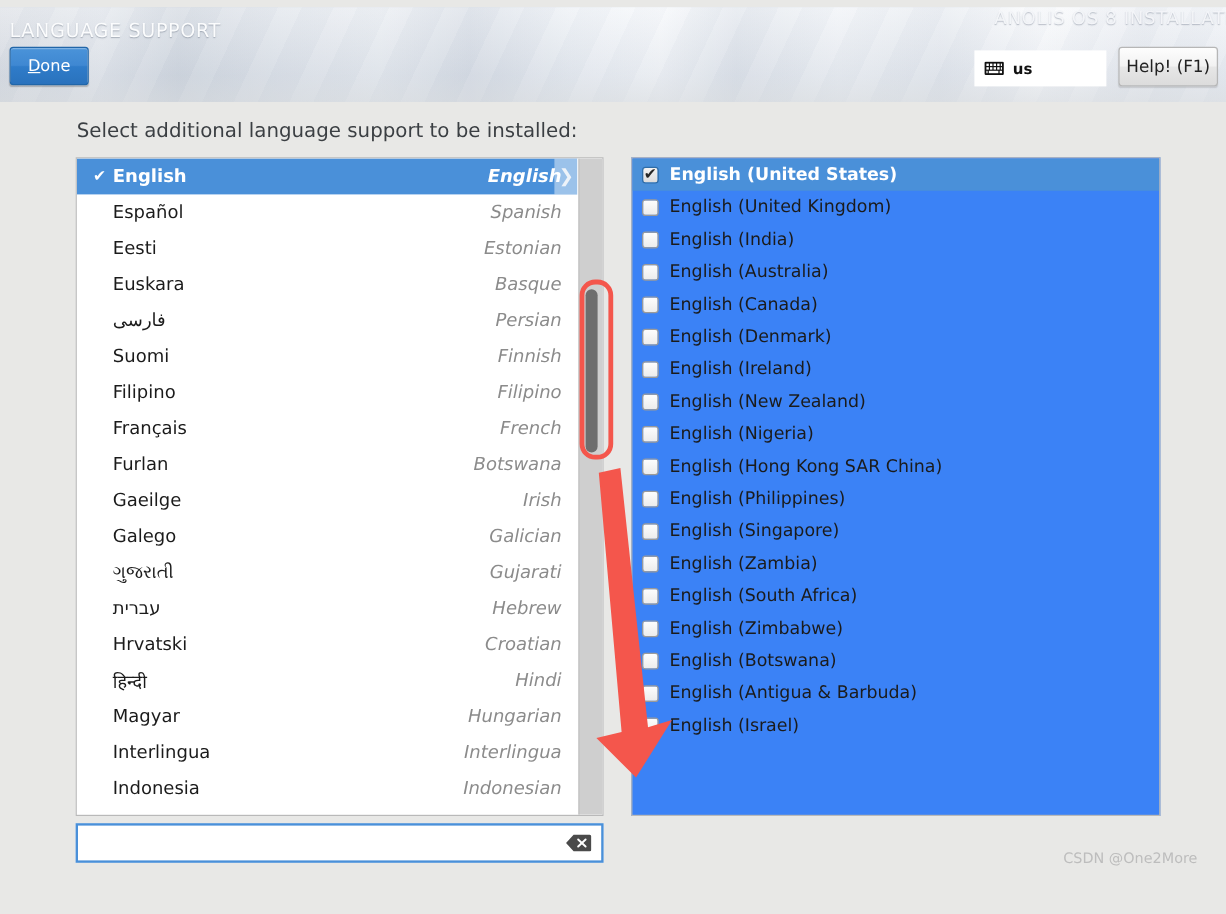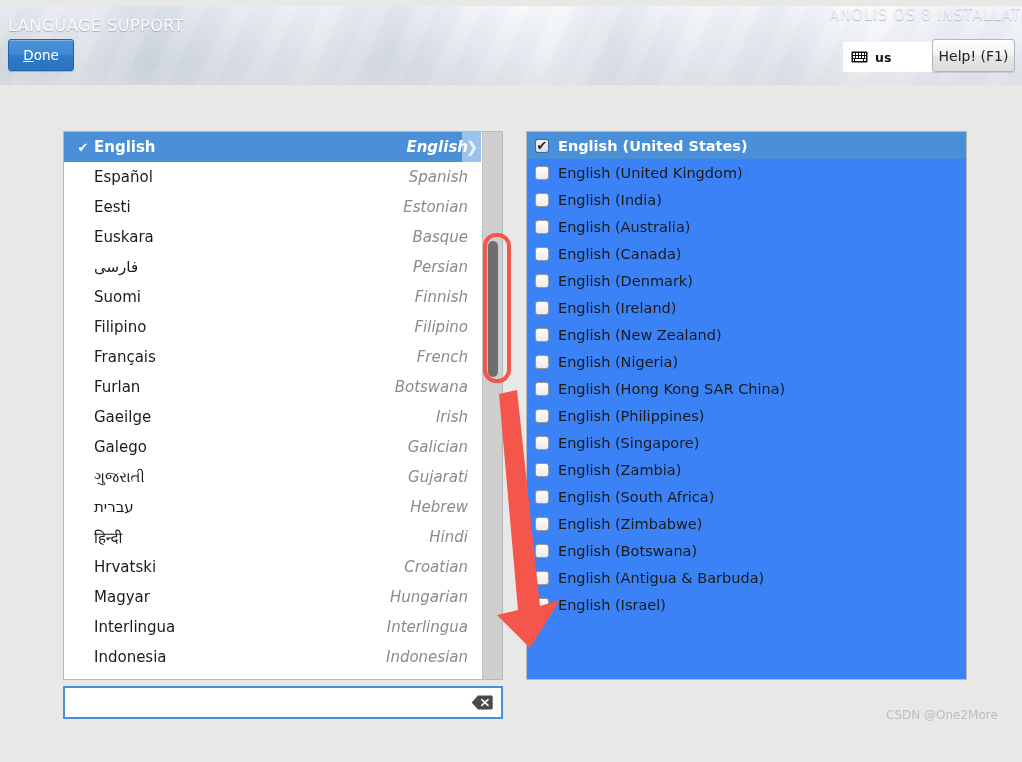--- a/index.html
+++ b/index.html
@@ -66,21 +66,20 @@
     cursor:pointer;
     box-sizing:border-box;
   }
   #done-button .mn{text-decoration:underline;}
   #kbd-indicator{
     position:absolute;left:812px;top:36px;width:110px;height:30px;
     background:#fff;border:0;
     display:flex;align-items:center;gap:7px;
     padding-left:8px;box-sizing:border-box;
     cursor:pointer;
-    margin-left:31px;
   }
   #kbd-indicator .kb-ico{
     width:17px;height:13px;flex:0 0 auto;
     font-size:15px;line-height:13px;color:#111;
     display:flex;align-items:center;justify-content:center;
   }
   #kbd-indicator .kb-label{font-size:12.5px;font-weight:bold;color:#111;}
   #help-button{
     position:absolute;left:932px;top:33px;width:83px;height:33px;
     background:linear-gradient(to bottom,#fdfdfd 0%,#f2f2f2 48%,#e6e6e6 52%,#dcdcdc 100%);
@@ -235,20 +234,21 @@
         </svg>
       </span>
       <span class="kb-label">us</span>
     </div>
 
     <div id="help-button">Help! (F1)</div>
   </div>
 
   <div id="content">
 
+    <div id="instruction">Select additional language support to be installed:</div>
 
     <div id="lang-list-frame">
       <div id="lang-rows">
           <div class="lang-row sel">
             <span class="chk">✔</span>
             <span class="native">English</span>
             <span class="english">English</span>
             <span class="chevron">❯</span>
           </div>
           <div class="lang-row">
@@ -306,27 +306,27 @@
             <span class="native">ગુજરાતી</span>
             <span class="english">Gujarati</span>
           </div>
           <div class="lang-row">
             <span class="chk"></span>
             <span class="native">עברית</span>
             <span class="english">Hebrew</span>
           </div>
           <div class="lang-row">
             <span class="chk"></span>
+            <span class="native">Hrvatski</span>
+            <span class="english">Croatian</span>
+          </div>
+          <div class="lang-row">
+            <span class="chk"></span>
             <span class="native">हिन्दी</span>
             <span class="english">Hindi</span>
-          </div>
-          <div class="lang-row">
-            <span class="chk"></span>
-            <span class="native">Hrvatski</span>
-            <span class="english">Croatian</span>
           </div>
           <div class="lang-row">
             <span class="chk"></span>
             <span class="native">Magyar</span>
             <span class="english">Hungarian</span>
           </div>
           <div class="lang-row">
             <span class="chk"></span>
             <span class="native">Interlingua</span>
             <span class="english">Interlingua</span>

